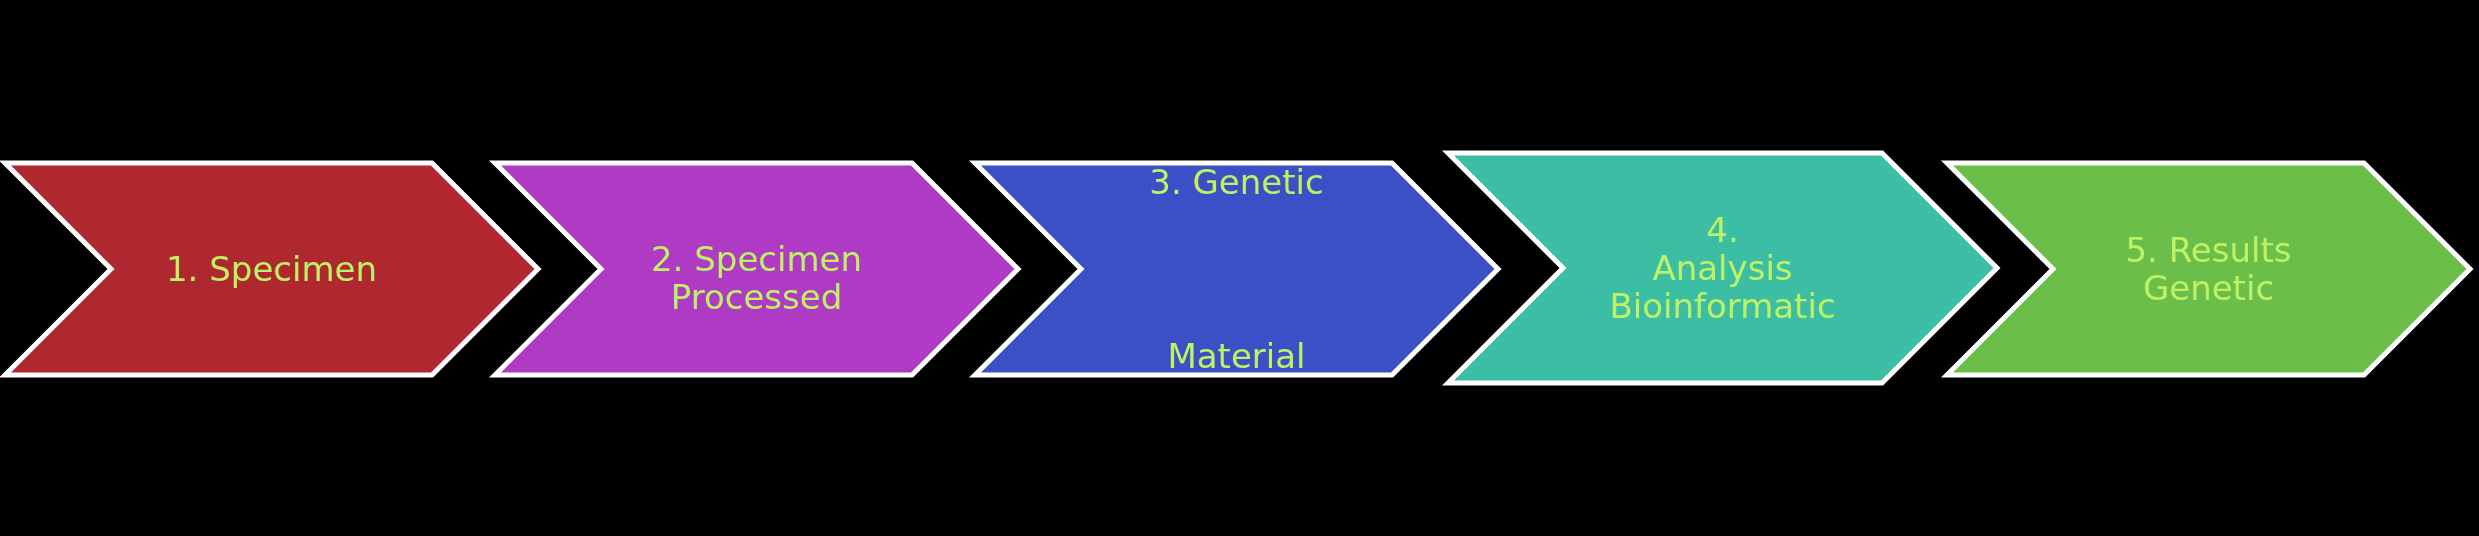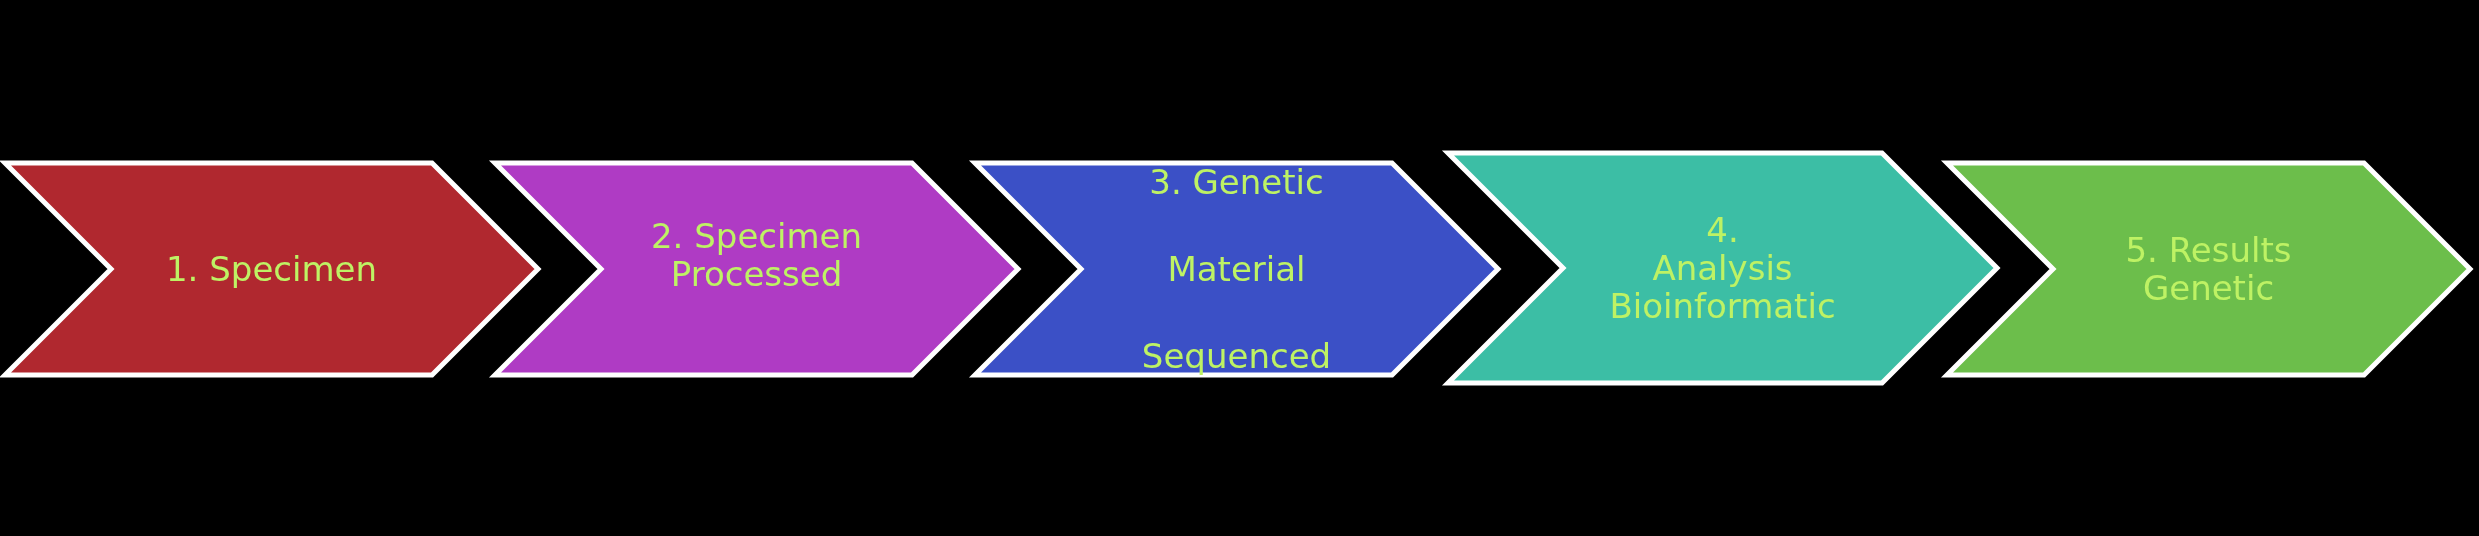--- a/index.html
+++ b/index.html
@@ -58,29 +58,28 @@
     <polygon points="495,163 912,163 1018,269 912,375 495,375 601,269" fill="#AF3BC4"></polygon>
     <polygon points="975,163 1392,163 1498,269 1392,375 975,375 1081,269" fill="#3B50C6"></polygon>
     <polygon points="1448,153 1882,153 1997,268 1882,383 1448,383 1563,268" fill="#3CBEA5"></polygon>
     <polygon points="1947,163 2364,163 2470,269 2364,375 1947,375 2053,269" fill="#6CBE4B"></polygon>
   </svg>
 
   <div class="step-label" style="left:111px; top:163px; width:321px; height:212px;">
     <div class="line">1. Specimen</div>
   </div>
 
-  <div class="step-label" style="left:601px; top:149px; width:311px; height:212px;">
+  <div class="step-label" style="left:601px; top:172px; width:311px; height:212px;">
     <div class="line">2. Specimen</div>
     <div class="line">Processed</div>
   </div>
 
   <div class="step-label" style="left:1081px; top:163px; width:311px; height:212px;justify-content:space-between;">
     <div class="line">3. Genetic</div>
     <div class="line">Material</div>
-    <div class="line">Sequenced</div>
   </div>
 
   <div class="step-label" style="left:1563px; top:153px; width:319px; height:230px;">
     <div class="line">4.</div>
     <div class="line">Analysis</div>
     <div class="line">Bioinformatic</div>
   </div>
 
   <div class="step-label" style="left:2053px; top:163px; width:311px; height:212px;text-align:center;">
     <div class="line">5. Results</div>

